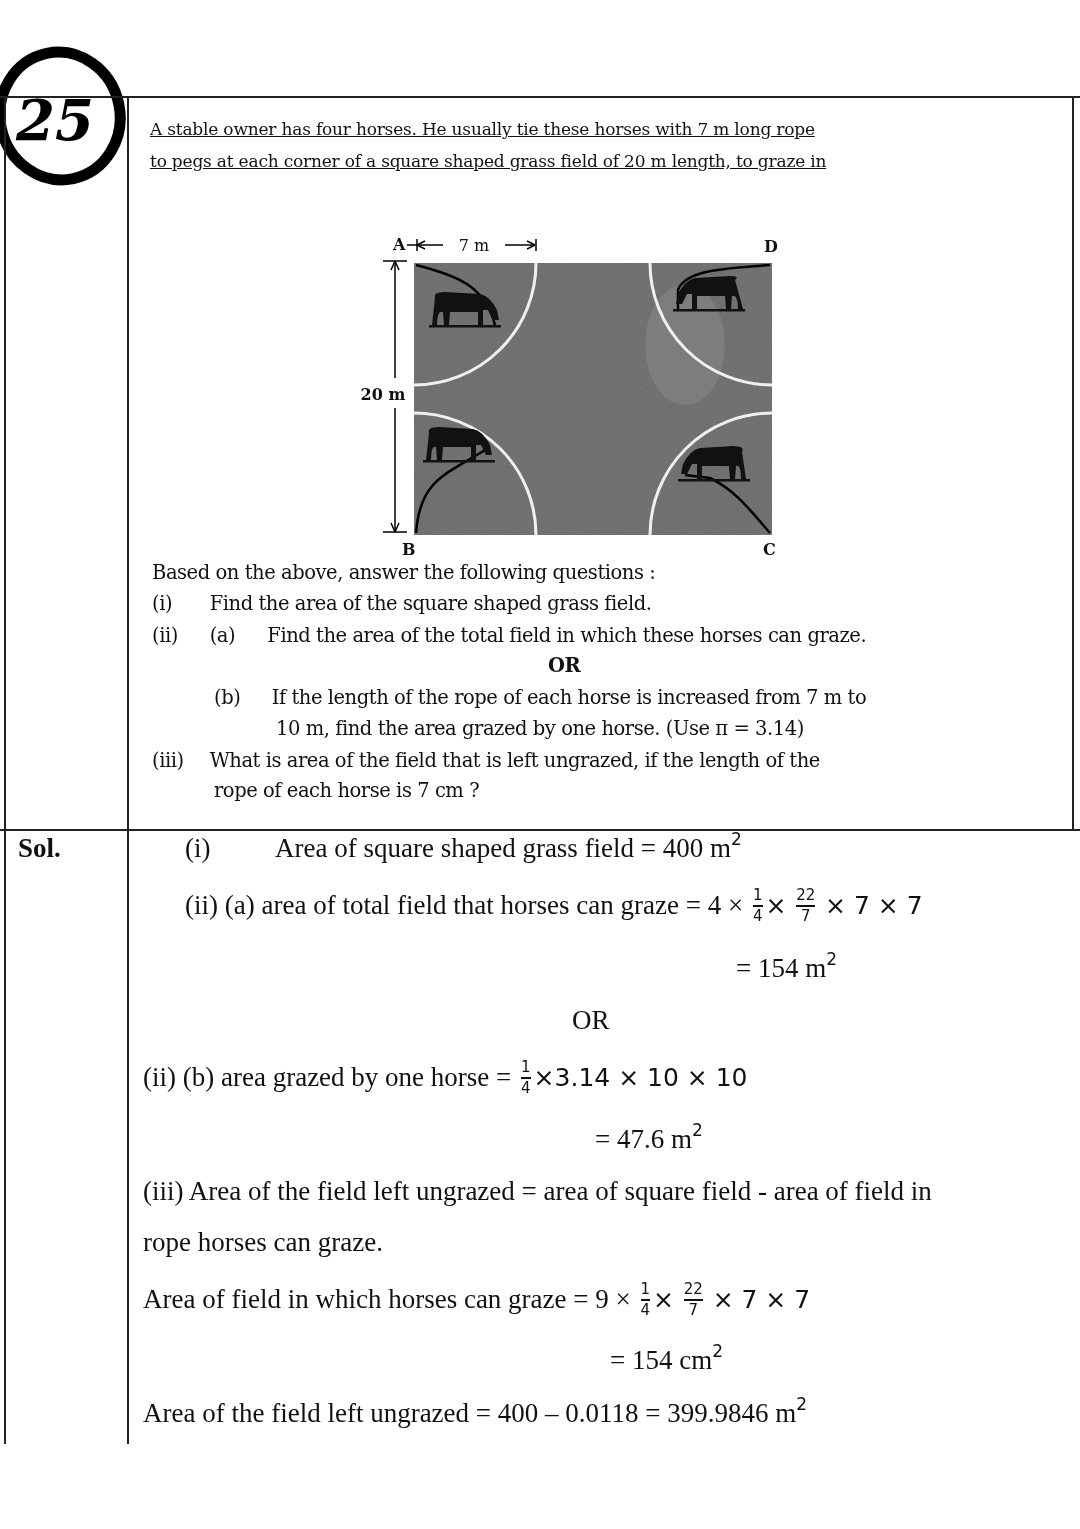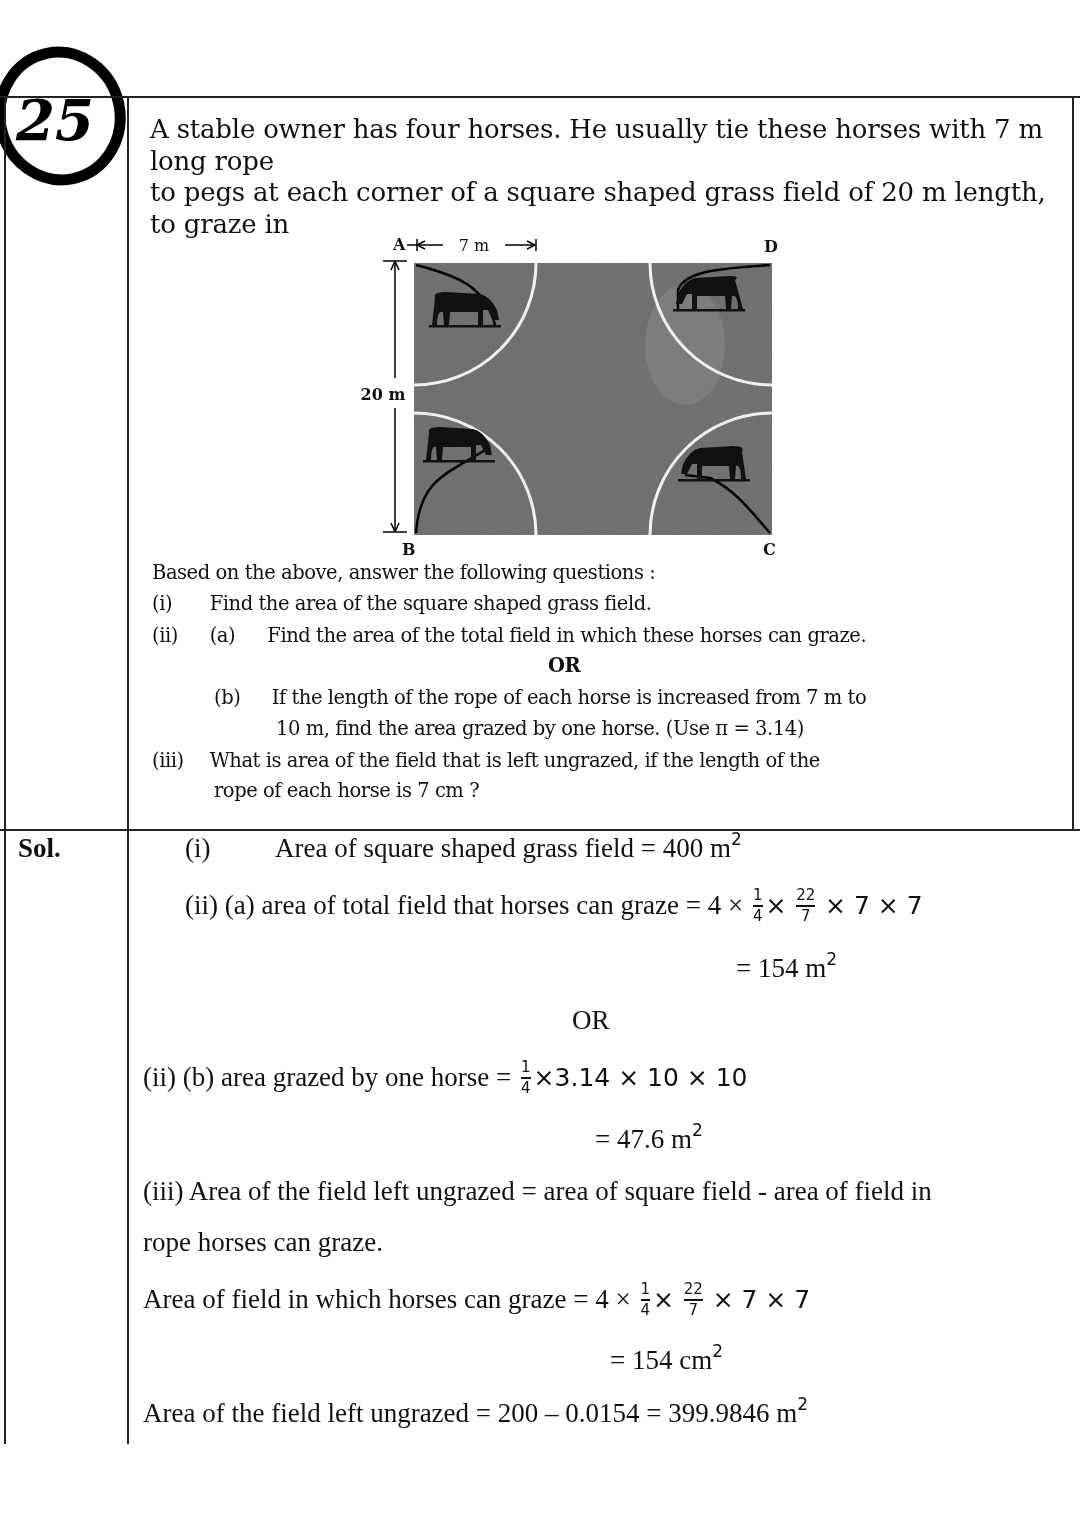--- a/index.html
+++ b/index.html
@@ -6,21 +6,21 @@
   body { width: 1080px; height: 1529px; position: relative; overflow: hidden; color: #111; }
   .serif { font-family: "DejaVu Serif", serif; }
 
   
   .qnum { position: absolute; left: -12px; top: 40px; width: 150px; height: 150px; }
 
   
   .hline { position: absolute; background: #222; height: 2px; }
   .vline { position: absolute; background: #222; width: 2px; }
 
-  .qtext { position: absolute; left: 150px; top: 114px; width: 910px; font-size: 26px; line-height: 31.5px; letter-spacing: -0.2px; }
+  .qtext { position: absolute; left: 150px; top: 114px; width: 910px; font-size: 17px; line-height: 31.5px; letter-spacing: -0.2px; text-decoration: underline; }
   .qtext p { margin: 0; }
 
   .diagram { position: absolute; left: 345px; top: 230px; width: 460px; height: 335px; }
 
   .qs { position: absolute; left: 152px; font-family: "DejaVu Serif", serif; font-size: 21px; letter-spacing: -0.5px; white-space: nowrap; transform: scaleX(0.93); transform-origin: left center; }
   .qs .num { display: inline-block; }
 
   .sol { position: absolute; font-family: "Liberation Serif", serif; font-size: 27px; white-space: nowrap; }
   .frac { display: inline-flex; flex-direction: column; align-items: center; vertical-align: middle; font-family: "DejaVu Sans", sans-serif; font-size: 15px; line-height: 15px; margin: 0 3px; position: relative; top: -2px; }
   .frac .bar { width: 100%; min-width: 9px; height: 1.4px; background: #111; margin: 2px 0; }
@@ -176,32 +176,32 @@
     </span><span class="sans">×3.14 × 10 × 10</span>
 </div>
 <div class="sol" style="left:595px; top:1124px;">
   <span>= 47.6 m</span><sup>2</sup>
 </div>
 
 <div class="sol" style="left:143px; top:1176px;">(iii) Area of the field left ungrazed = area of square field - area of field in</div>
 <div class="sol" style="left:143px; top:1227px;">rope horses can graze.</div>
 
 <div class="sol" style="left:143px; top:1284px;">
-  <span>Area of field in which horses can graze = 4 ×</span>
+  <span>Area of field in which horses can graze = 9 ×</span>
   <span class="frac">
       <span>1</span>
       <span class="bar"></span>
       <span>4</span>
     </span><span class="sans">×</span>
   <span class="frac">
       <span>22</span>
       <span class="bar"></span>
       <span>7</span>
     </span>
   <span class="sans">× 7 × 7</span>
 </div>
 <div class="sol" style="left:610px; top:1345px;">
   <span>= 154 cm</span><sup>2</sup>
 </div>
 
 <div class="sol" style="left:143px; top:1398px;">
-  <span>Area of the field left ungrazed = 200 – 0.0154 = 399.9846 m</span><sup>2</sup>
+  <span>Area of the field left ungrazed = 400 – 0.0118 = 399.9846 m</span><sup>2</sup>
 </div>
 
 </body></html>

